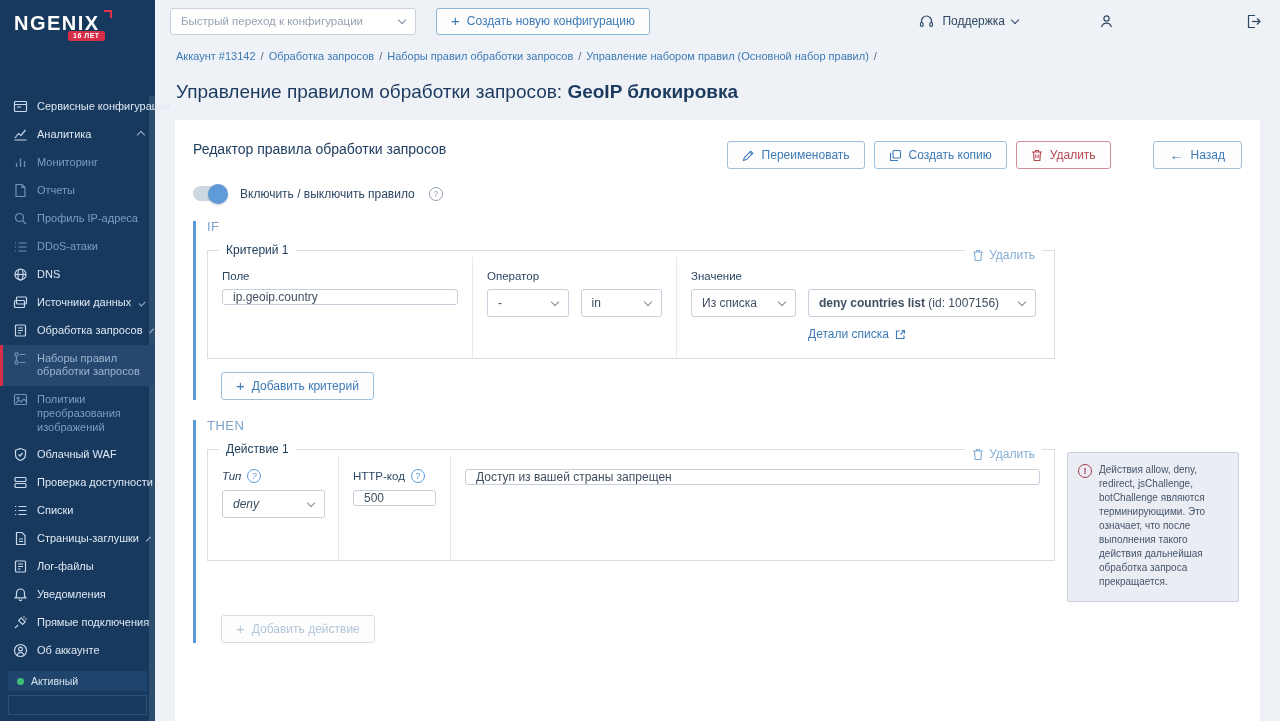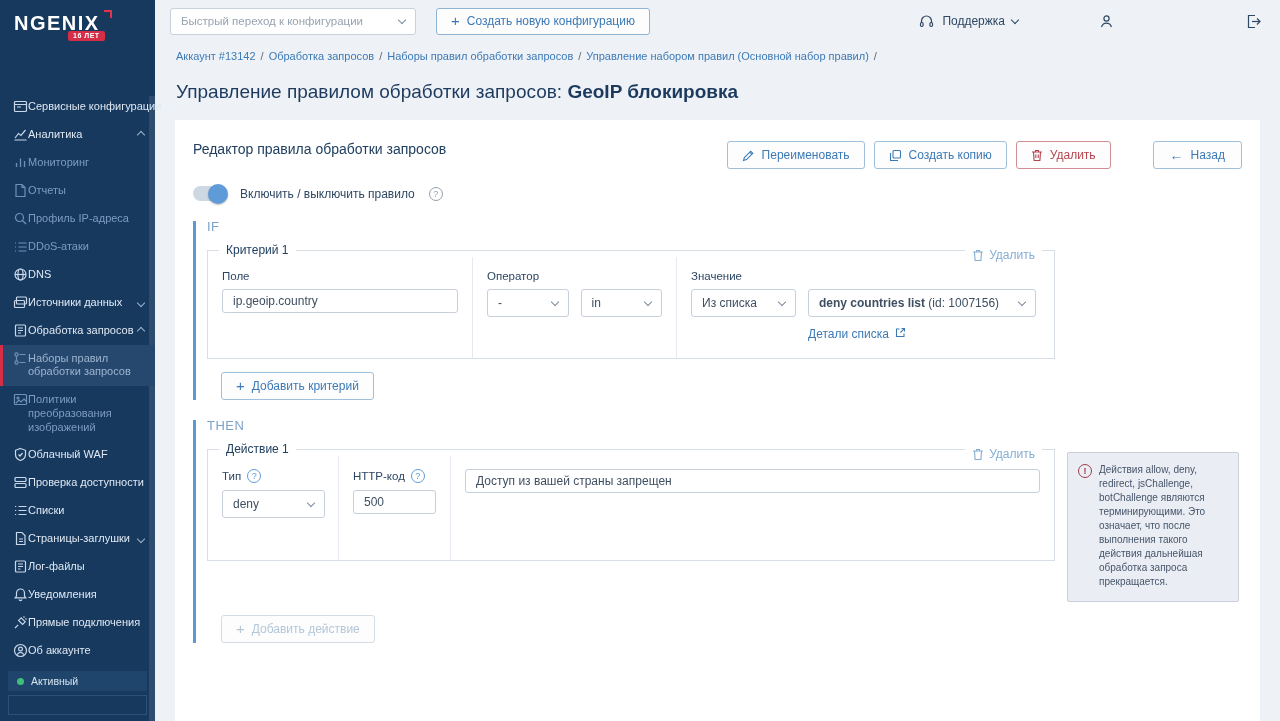--- a/index.html
+++ b/index.html
@@ -8,21 +8,21 @@
   svg { display:block; }
 
   
   .sidebar { width:155px; min-width:155px; background:#17395e; position:relative; display:flex; flex-direction:column; }
   .sb-scroll { position:absolute; top:96px; right:0; bottom:0; width:6px; background:rgba(255,255,255,0.10); }
   .logo-wrap { padding:12px 0 0 14px; height:52px; position:relative; }
   .logo-text { color:#fff; font-size:20px; font-weight:700; letter-spacing:1.5px; }
   .logo-corner { position:absolute; left:104px; top:10px; width:8px; height:8px; border-top:2px solid #e2334b; border-right:2px solid #e2334b; }
   .logo-badge { position:absolute; left:68px; top:31px; background:#d62e47; color:#fff; font-size:7px; font-weight:700; padding:1px 5px 2px; border-radius:2px; letter-spacing:.5px; }
   .menu { margin-top:44px; flex:1; }
-  .sb-item { display:flex; align-items:flex-start; padding:7px 8px 7px 13px; color:#dfe8f3; font-size:11px; cursor:pointer; position:relative; }
+  .sb-item { display:flex; align-items:flex-start; gap:9px; padding:7px 8px 7px 13px; color:#dfe8f3; font-size:11px; cursor:pointer; position:relative; }
   .sb-item .ic { width:15px; min-width:15px; height:15px; margin-top:-1px; color:#c9d8ea; }
   .sb-item .lbl { flex:1; line-height:1.25; white-space:nowrap; }
   .sb-item.sub { color:#7d9cc0; }
   .sb-item.sub .ic { color:#6f92b8; }
   .sb-item.sub .lbl { white-space:normal; }
   .sb-item.active { background:#26486e; color:#9db4cf; }
   .sb-item.active::before { content:""; position:absolute; left:0; top:0; bottom:0; width:3px; background:#d62e47; }
   .chev { width:6px; height:6px; border-right:1.4px solid #9db4cf; border-bottom:1.4px solid #9db4cf; margin-top:4px; margin-right:3px; }
   .chev.down { transform:rotate(45deg); }
   .chev.up { transform:rotate(-135deg); }
@@ -74,27 +74,27 @@
   .sec-row { display:flex; gap:12px; align-items:flex-start; }
 
   fieldset.fs { width:848px; border:1px solid #d8dee6; position:relative; }
   fieldset.fs legend { margin-left:11px; padding:0 7px; font-size:12px; font-weight:500; color:#21405f; }
   .fs-del { position:absolute; top:-9px; right:12px; background:#fff; padding:0 7px; display:flex; align-items:center; gap:5px; color:#84add2; font-size:12px; cursor:pointer; }
   .fs-del svg { width:12px; height:13px; }
   .grid { display:flex; align-items:stretch; }
   .gcol { padding:13px 14px 16px; border-right:1px solid #e6eaf0; }
   .gcol:last-child { border-right:none; flex:1; }
   .flabel { font-size:11.5px; color:#2c4663; margin-bottom:7px; display:flex; align-items:center; gap:6px; }
-  .tinput { height:24px; border:1px solid #c6cfda; border-radius:3px; padding:0 10px; font-size:12px; color:#3f4f61; font-family:inherit; background:#fff; display:flex; align-items:center; }
+  .tinput { height:16px; border:1px solid #c6cfda; border-radius:3px; padding:0 10px; font-size:12px; color:#3f4f61; font-family:inherit; background:#fff; display:flex; align-items:center; }
   input.tinput { width:100%; }
   .selectbox { height:28px; border:1px solid #c6cfda; border-radius:3px; padding:0 10px; font-size:12px; color:#3f4f61; background:#fff; display:inline-flex; align-items:center; gap:8px; cursor:pointer; }
   .selectbox .val { flex:1; }
   .inline { display:flex; gap:12px; }
   .w237 { width:237px; } .w82 { width:82px; } .w105 { width:105px; } .w228 { width:228px; } .w103 { width:103px; } .w84 { width:84px; }
-  .details-link { margin-left:117px; margin-top:10px; display:inline-flex; align-items:flex-start; gap:6px; color:#3c7ab6; font-size:12px; cursor:pointer; }
+  .details-link { margin-left:117px; margin-top:10px; display:inline-flex; align-items:center; gap:6px; color:#3c7ab6; font-size:12px; cursor:pointer; }
   .add-btn { margin:13px 0 0 14px; }
   .pad-bottom { padding-bottom:42px; }
 
   .info-box { width:172px; margin-top:10px; background:#eaedf3; border:1px solid #c9d0dc; border-radius:2px; padding:10px 10px 12px; display:flex; gap:7px; }
   .info-ic { width:14px; min-width:14px; height:14px; border:1.2px solid #a03c49; border-radius:50%; color:#a03c49; font-size:9px; font-weight:700; display:flex; align-items:center; justify-content:center; margin-top:1px; }
   .info-txt { font-size:10px; color:#46556a; line-height:1.4; }
   .bold-part { font-weight:700; }
 </style>
 </head>
 <body>
@@ -397,21 +397,21 @@
       <div class="sec-row">
         <fieldset class="fs">
           <legend>Действие 1</legend>
           <div class="fs-del">
             <svg viewBox="0 0 12 13" fill="none" stroke="currentColor" stroke-width="1.1">
                 <path d="M1 3h10M4.5 3V1.5h3V3M2.5 3l.6 8.5h5.8L9.5 3"></path>
               </svg>
             <span>Удалить</span>
           </div>
           <div class="grid">
-            <div class="gcol pad-bottom" style="width:131px;">
+            <div class="gcol pad-bottom" style="width:131px;font-style:italic;">
               <div class="flabel">
                   <span>Тип</span>
                   <span class="help blue">?</span>
                 </div>
               <div class="selectbox w103">
                 <span class="val">deny</span>
                 <span class="schev"></span>
               </div>
             </div>
             <div class="gcol pad-bottom" style="width:112px;">

